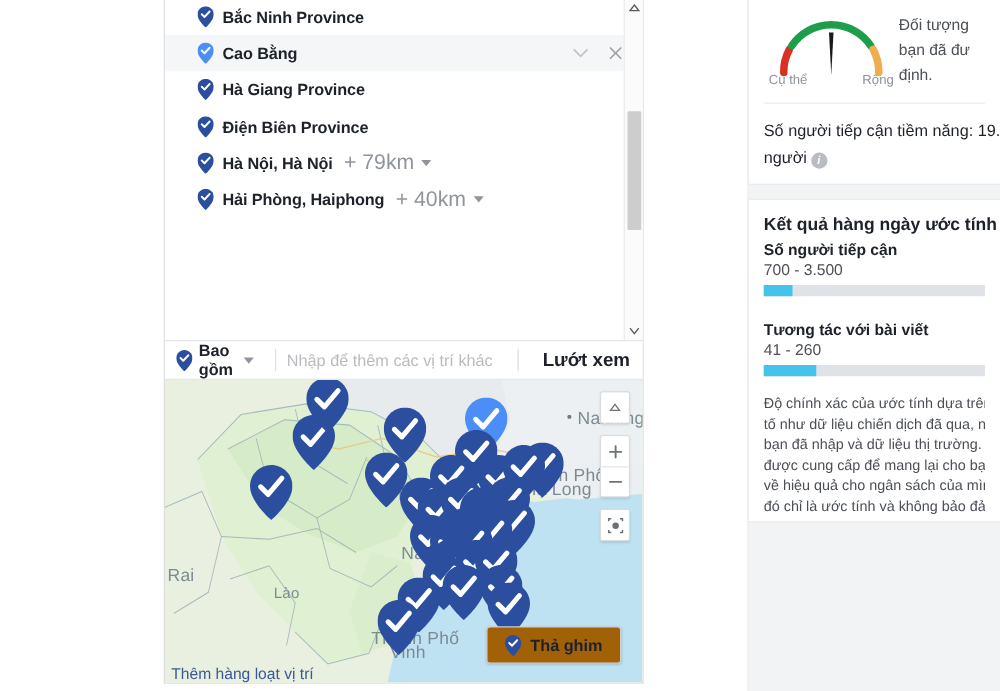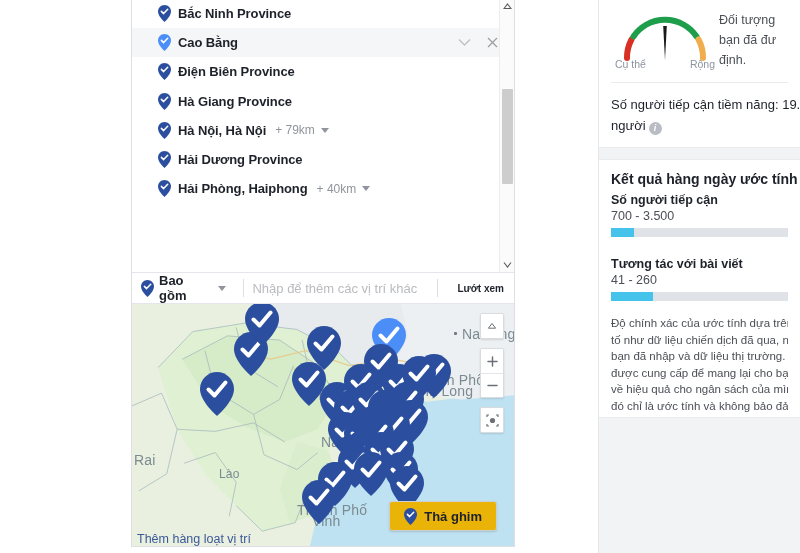--- a/index.html
+++ b/index.html
@@ -34,21 +34,21 @@
     position: relative;
     cursor: pointer;
   }
   .loc-row.selected { background: #f5f6f7; }
   .loc-pin { width: 13px; height: 17px; margin-right: 7px; flex: 0 0 auto; display:block; }
   .loc-name {
     font-size: 13px; color: #1d2129; font-weight: 600;
     white-space: nowrap; letter-spacing: -.1px;
   }
   .loc-radius {
-    font-size: 12px; color: #90949c; margin-left: 9px;
+    font-size: 17px; color: #90949c; margin-left: 9px;
     display: flex; align-items: center; white-space: nowrap;
   }
   .caret-sm {
     display: inline-block; margin-left: 6px;
     width: 0; height: 0;
     border-left: 4px solid transparent;
     border-right: 4px solid transparent;
     border-top: 5px solid #90949c;
   }
   .row-actions {
@@ -91,21 +91,21 @@
   .include-label { font-size: 13px; color: #1d2129; font-weight: 600; }
   .vsep { width: 1px; height: 18px; background: #dcdee2; margin: 0 9px; }
   .loc-search {
     border: 0; outline: none; flex: 1 1 auto;
     font-size: 13px; color: #1d2129;
     font-family: "Liberation Sans", sans-serif;
     background: transparent; padding: 0;
   }
   .loc-search::placeholder { color: #b9bbbe; }
   .browse-btn {
-    font-size: 10px; color: #1d2129; font-weight: 600; cursor: pointer;
+    font-size: 15px; color: #1d2129; font-weight: 600; cursor: pointer;
     white-space: nowrap; padding-left: 10px;
   }
 
   
   .map {
     position: relative; flex: 1 1 auto;
     overflow: hidden;
     background: #e8f1dc;
   }
   .map-svg { position: absolute; inset: 0; width: 100%; height: 100%; display: block; }
@@ -129,21 +129,21 @@
     display: flex; flex-direction: column; overflow: hidden;
   }
   .mc-btn {
     height: 24px; display: flex; align-items: center; justify-content: center;
     color: #5e666d; cursor: pointer; background: #fff;
   }
   .mc-btn + .mc-btn { border-top: 1px solid #e3e5e8; }
   .drop-pin-btn {
     position: absolute; right: 17px; bottom: 15px;
     height: 30px; padding: 0 14px;
-    background: #eab308; border: 1px solid #ccd0d5; border-radius: 3px;
+    background: #a16207; border: 1px solid #ccd0d5; border-radius: 3px;
     box-shadow: 0 1px 2px rgba(0,0,0,.15);
     display: flex; align-items: center; gap: 7px;
     font-size: 13px; color: #1d2129; font-weight: 600; cursor: pointer;
   }
 
   .bulk-link {
     position: absolute; left: 137px; top: 532px;
     font-size: 12.5px; color: #3b5998; cursor: pointer;
   }
 
@@ -232,46 +232,39 @@
                   <path d="M1 1l9 9M10 1l-9 9" stroke="#9c9fa4" stroke-width="1.3"></path>
                 </svg>
               </span>
             </span>
           </div>
           <div class="loc-row">
             <svg class="loc-pin dark" viewBox="0 0 13 17">
   <path d="M6.5 0C2.9 0 0 2.9 0 6.5 0 11.4 6.5 17 6.5 17S13 11.4 13 6.5C13 2.9 10.1 0 6.5 0z" fill="#2b4f9e"></path>
   <path d="M3.4 6.4 5.6 8.6 9.7 4.2" fill="none" stroke="#fff" stroke-width="1.5" stroke-linecap="round" stroke-linejoin="round"></path>
             </svg>
-            <span class="loc-name">Điện Biên Province</span>
+            <span class="loc-name">Hà Giang Province</span>
           </div>
           <div class="loc-row">
             <svg class="loc-pin dark" viewBox="0 0 13 17">
   <path d="M6.5 0C2.9 0 0 2.9 0 6.5 0 11.4 6.5 17 6.5 17S13 11.4 13 6.5C13 2.9 10.1 0 6.5 0z" fill="#2b4f9e"></path>
   <path d="M3.4 6.4 5.6 8.6 9.7 4.2" fill="none" stroke="#fff" stroke-width="1.5" stroke-linecap="round" stroke-linejoin="round"></path>
             </svg>
-            <span class="loc-name">Hà Giang Province</span>
+            <span class="loc-name">Điện Biên Province</span>
           </div>
           <div class="loc-row">
             <svg class="loc-pin dark" viewBox="0 0 13 17">
   <path d="M6.5 0C2.9 0 0 2.9 0 6.5 0 11.4 6.5 17 6.5 17S13 11.4 13 6.5C13 2.9 10.1 0 6.5 0z" fill="#2b4f9e"></path>
   <path d="M3.4 6.4 5.6 8.6 9.7 4.2" fill="none" stroke="#fff" stroke-width="1.5" stroke-linecap="round" stroke-linejoin="round"></path>
             </svg>
             <span class="loc-name">Hà Nội, Hà Nội</span>
             <span class="loc-radius">
       <span>+ 79km</span>
       <span class="caret-sm"></span>
             </span>
-          </div>
-          <div class="loc-row">
-            <svg class="loc-pin dark" viewBox="0 0 13 17">
-  <path d="M6.5 0C2.9 0 0 2.9 0 6.5 0 11.4 6.5 17 6.5 17S13 11.4 13 6.5C13 2.9 10.1 0 6.5 0z" fill="#2b4f9e"></path>
-  <path d="M3.4 6.4 5.6 8.6 9.7 4.2" fill="none" stroke="#fff" stroke-width="1.5" stroke-linecap="round" stroke-linejoin="round"></path>
-            </svg>
-            <span class="loc-name">Hải Dương Province</span>
           </div>
           <div class="loc-row">
             <svg class="loc-pin dark" viewBox="0 0 13 17">
   <path d="M6.5 0C2.9 0 0 2.9 0 6.5 0 11.4 6.5 17 6.5 17S13 11.4 13 6.5C13 2.9 10.1 0 6.5 0z" fill="#2b4f9e"></path>
   <path d="M3.4 6.4 5.6 8.6 9.7 4.2" fill="none" stroke="#fff" stroke-width="1.5" stroke-linecap="round" stroke-linejoin="round"></path>
             </svg>
             <span class="loc-name">Hải Phòng, Haiphong</span>
             <span class="loc-radius">
       <span>+ 40km</span>
       <span class="caret-sm"></span>

